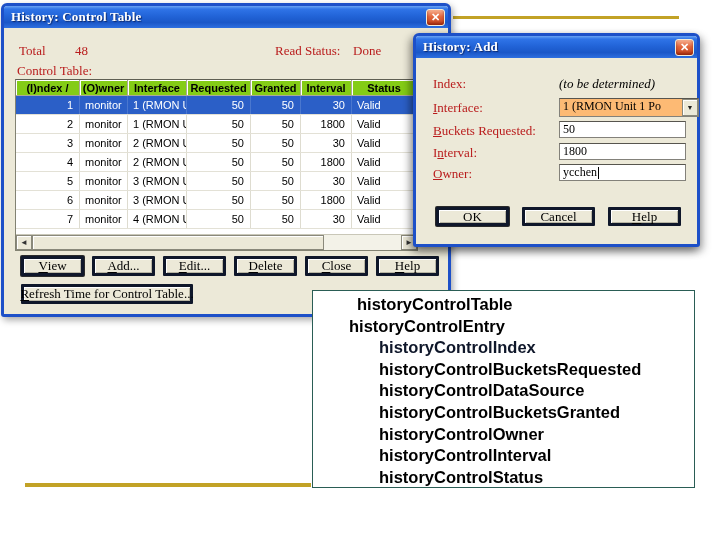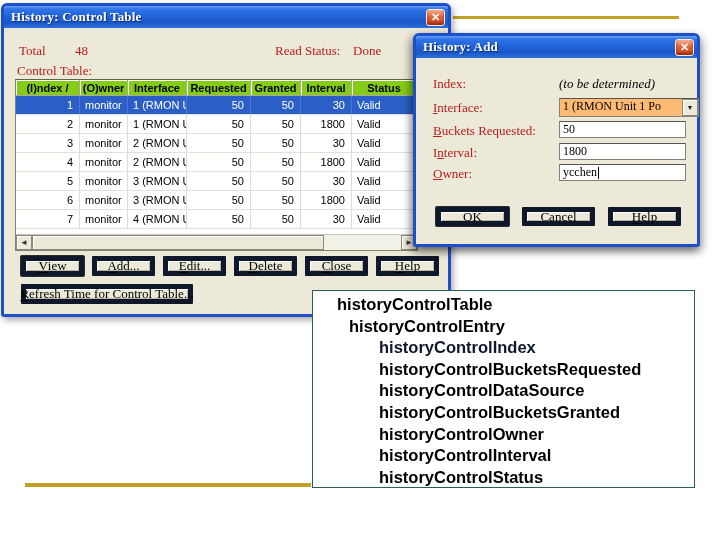--- a/index.html
+++ b/index.html
@@ -52,21 +52,21 @@
       background:#f3f2e8; border-top:1px solid #c9c7b8; display:flex; }
   .sarrow { width:16px; height:15px; background:#ece9d8; border:1px solid #8a897b;
       box-shadow:inset 1px 1px 0 #fff; font-size:8px; color:#333;
       display:flex; align-items:center; justify-content:center; }
   .sthumb { width:292px; height:15px; background:#ece9d8; border:1px solid #8a897b;
       box-shadow:inset 1px 1px 0 #fff; }
   .strack { flex:1; }
   .sarrow.right { margin-left:0; }
 
   
-  .btn { background:#ece9d8; border:5px solid #0f172a; border-radius:1px;
+  .btn { background:#ece9d8; border:3px solid #0f172a; border-radius:1px;
       box-shadow:inset 1px 1px 0 #fff, inset -1px -1px 0 #b9b6a4;
       font:13px "Liberation Serif", serif; color:#000;
       display:flex; align-items:center; justify-content:center; white-space:nowrap; cursor:default; }
   .btn u { text-underline-offset:2px; }
   .default-btn { box-shadow:0 0 0 1px #2a2a2a, inset 1px 1px 0 #fff, inset -1px -1px 0 #b9b6a4; }
   .btnrow1 { position:absolute; left:17px; top:250px; display:flex; gap:8px; }
   .btnrow1 .btn { width:63px; height:20px; }
   .refresh-btn { position:absolute; left:17px; top:278px; width:172px; height:20px; }
 
   
@@ -82,21 +82,21 @@
       box-shadow:inset 1px 1px 0 #fff; font-size:7px; color:#222;
       display:flex; align-items:center; justify-content:center; }
   .caret { display:inline-block; width:1px; height:12px; background:#000; margin-left:1px; }
   .btnrow2 { position:absolute; left:20px; top:171px; display:flex; gap:13px; }
   .btnrow2 .btn { width:73px; height:19px; }
 
   
   .mibbox { position:absolute; left:312px; top:290px; width:383px; height:198px;
       background:#fff; border:1px solid #2a5d55; z-index:40; padding-top:3px; }
   .mline { font:bold 16.5px/21.6px "Liberation Sans", sans-serif; color:#000; white-space:nowrap; }
-  .ind0 { padding-left:24px; } .ind1 { padding-left:36px; } .ind2 { padding-left:66px; }
+  .ind0 { padding-left:24px;margin-left:20px; } .ind1 { padding-left:36px; } .ind2 { padding-left:66px; }
   .hl { color:#0f172a; }
 </style>
 </head>
 <body>
 
 <div class="slide">
   <div class="gold top"></div>
   <div class="gold bottom"></div>
 
   <div class="win win1">

